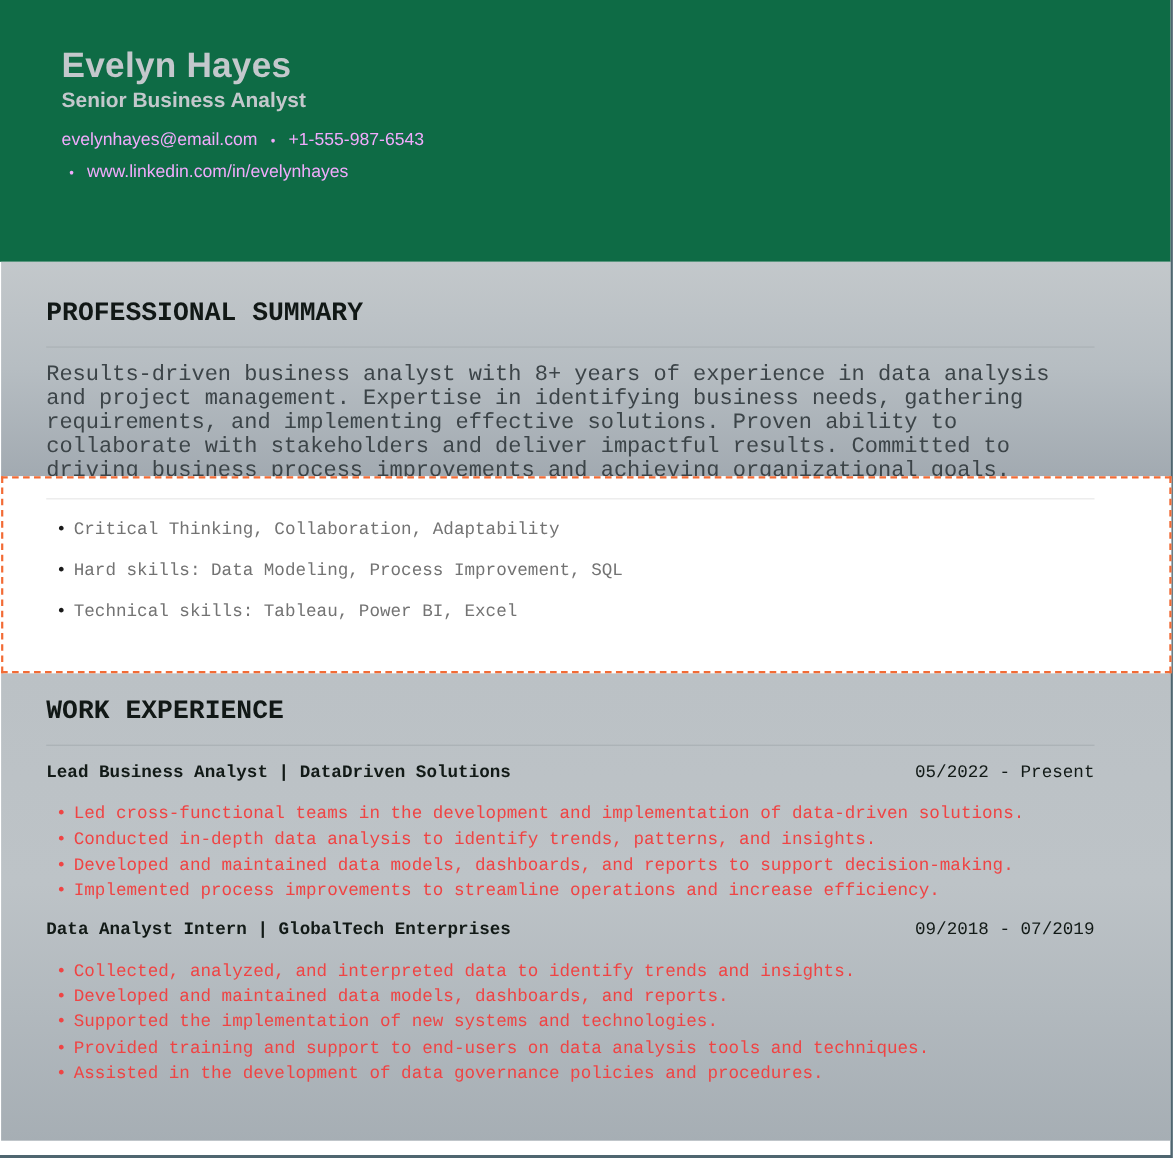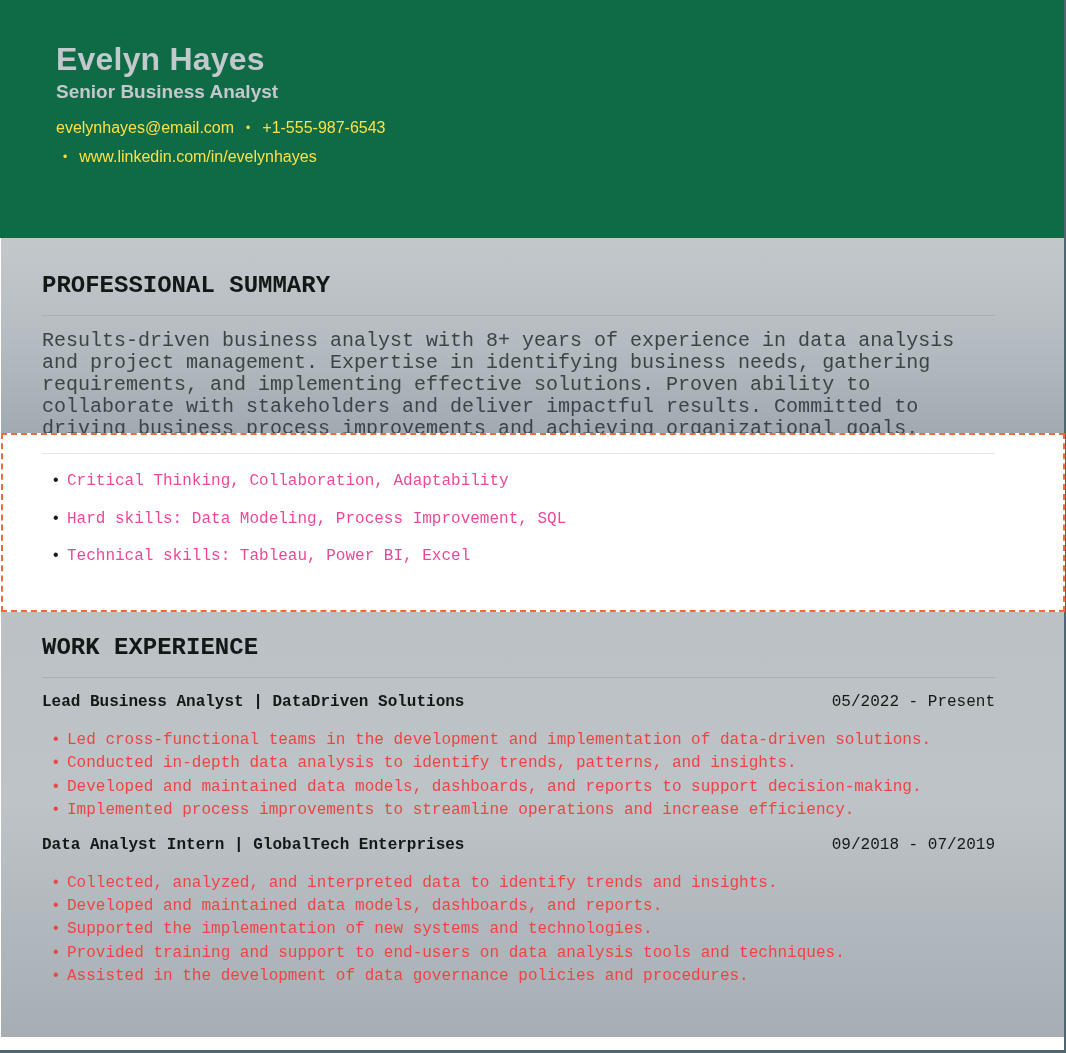--- a/index.html
+++ b/index.html
@@ -10,21 +10,21 @@
     position: absolute; left: 0; top: 0; width: 1064px; height: 1050px;
     background: #ffffff;
   }
   .header {
     position: absolute; left: 0; top: 0; width: 1064px; height: 238px;
     background: #0e6b45;
     padding: 40px 0 0 56px;
   }
   .name { font-size: 32px; font-weight: bold; color: #c3c8cc; letter-spacing: 0.2px; line-height: 38px; }
   .title { margin-top: 3px; font-size: 19px; font-weight: bold; color: #c3c8cc; line-height: 22px; }
-  .contact-row { display: flex; font-size: 16px; color: #fde047; line-height: 20px; }
+  .contact-row { display: flex; font-size: 16px; color: #f0abfc; line-height: 20px; }
   .contact-row.r1 { margin-top: 15px; }
   .contact-row.r2 { margin-top: 9px; }
   .sep { margin: 0 12px; font-size: 12px; }
   .behance { width: 225px; }
 
   .dim {
     position: absolute; left: 1px; width: 1063px;
     background: linear-gradient(to bottom, #c3c8cb 0%, #b6bdc2 50%, #a2aab1 100%);
   }
   .dim.top { top: 238px; height: 195px; }
@@ -38,21 +38,21 @@
 
   .summary { top: 272px; }
   .summary p { margin-top: 14px; font-size: 20px; line-height: 22px; color: #3c4448; }
 
   .skills-box {
     position: absolute; left: 1px; top: 433px; width: 1064px; height: 179px;
     border: 2px dashed #f26b35; background: #ffffff;
   }
   .skills { top: 438px; }
   .skills ul { list-style: none; margin-top: 17px; }
-  .skills li { font-size: 16px; color: #ec4899; line-height: 20px; margin-bottom: 17.5px; padding-left: 25px; position: relative; }
+  .skills li { font-size: 16px; color: #737373; line-height: 20px; margin-bottom: 17.5px; padding-left: 25px; position: relative; }
   .skills li::before { content: "•"; position: absolute; left: 9px; color: #1a1a1a; }
 
   .work { top: 634px; }
   .job { margin-top: 14px; }
   .job-head { display: flex; justify-content: space-between; font-size: 16px; line-height: 20px; color: #121a17; }
   .job-title { font-weight: bold; }
   .job ul { list-style: none; margin-top: 17px; }
   .job li { font-size: 16px; color: #ef4444; line-height: 23.4px; padding-left: 25px; position: relative; }
   .job li::before { content: "•"; position: absolute; left: 9px; }
   .job + .job { margin-top: 12px; }

